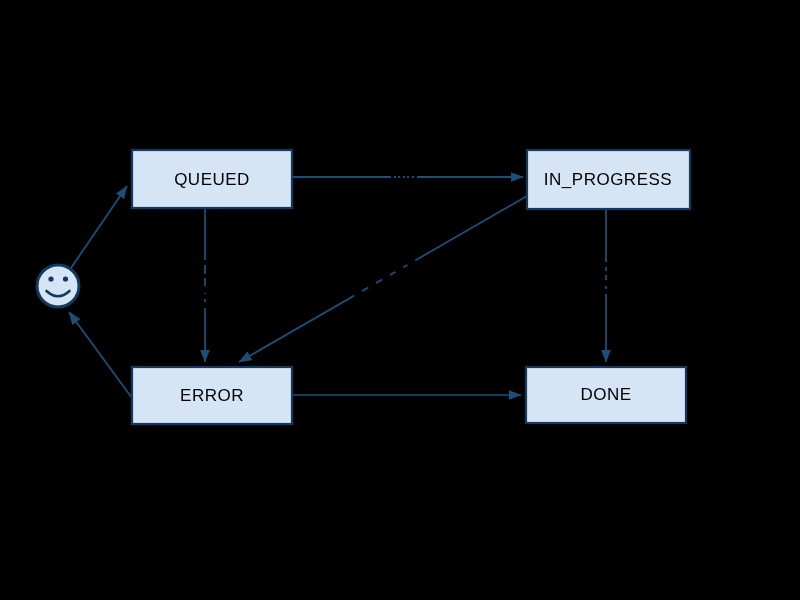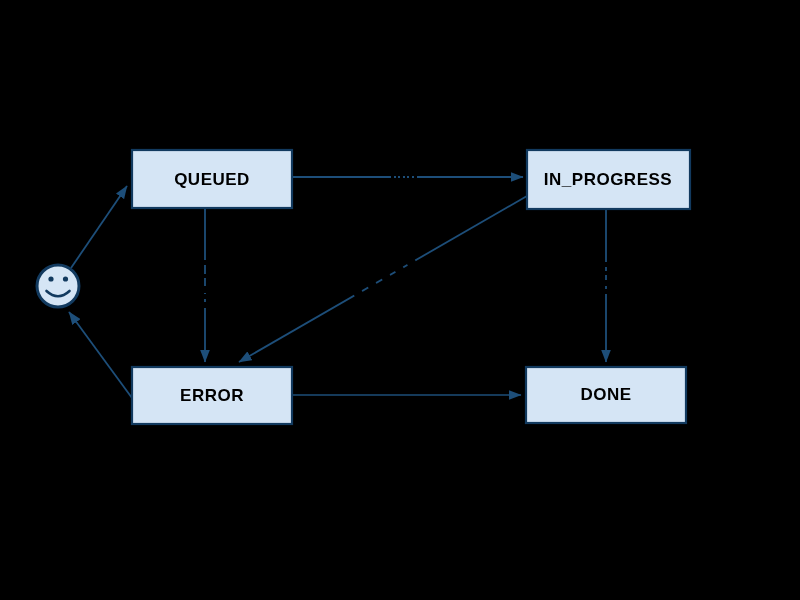--- a/index.html
+++ b/index.html
@@ -16,21 +16,20 @@
     height: 600px;
     background: var(--background);
     overflow: hidden;
     font-family: "Liberation Sans", sans-serif;
   }
   .canvas {
     position: relative;
     width: 800px;
     height: 600px;
     background: var(--background);
-    font-weight: bold;
   }
   svg { display: block; }
   .node-box {
     fill: var(--node-fill);
     stroke: var(--node-border);
     stroke-width: 2.2;
   }
   .node-label {
     font-family: "Liberation Sans", sans-serif;
     font-size: 17px;

